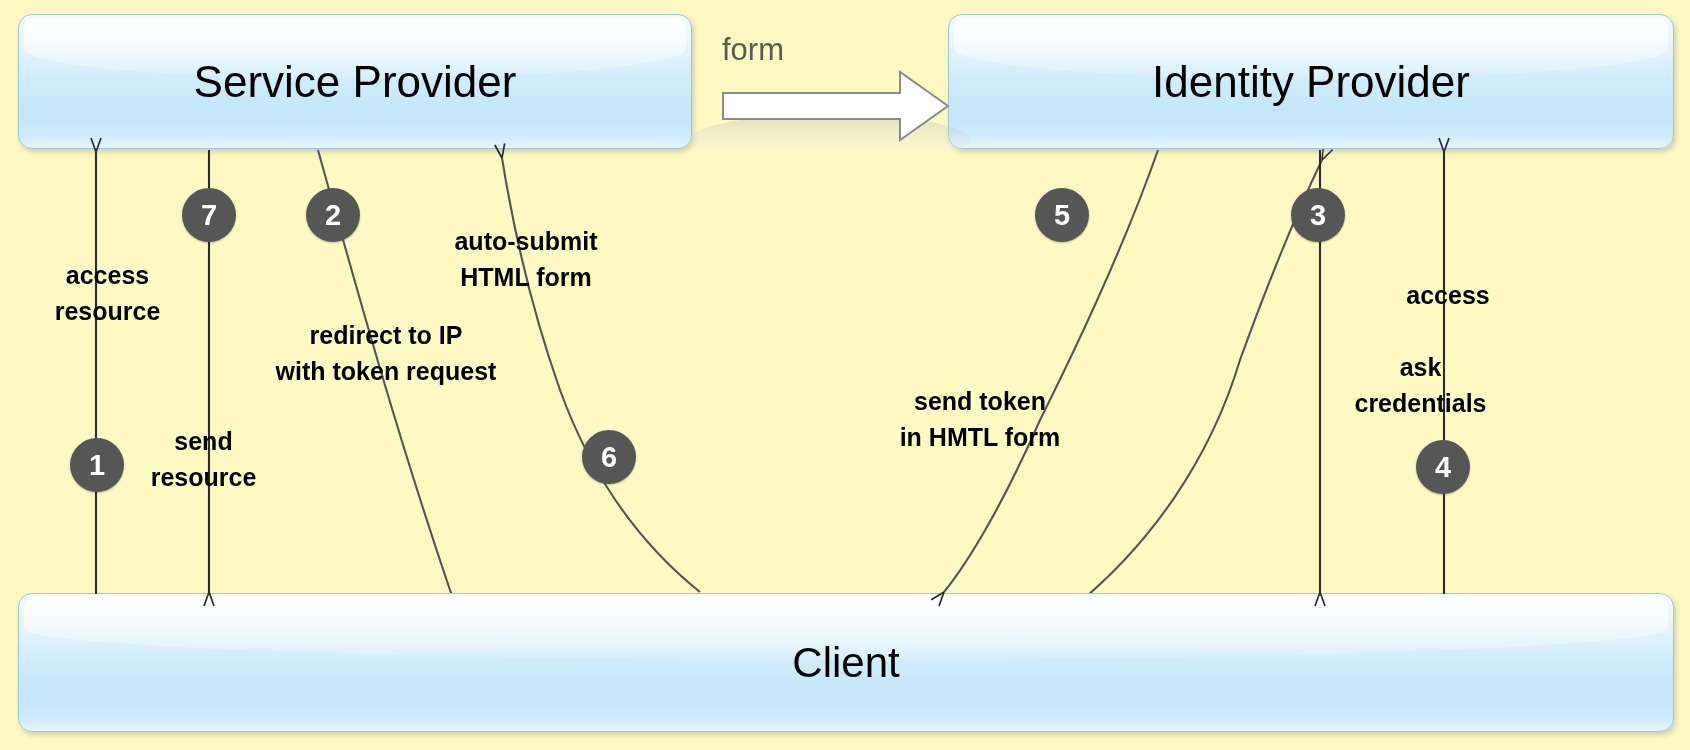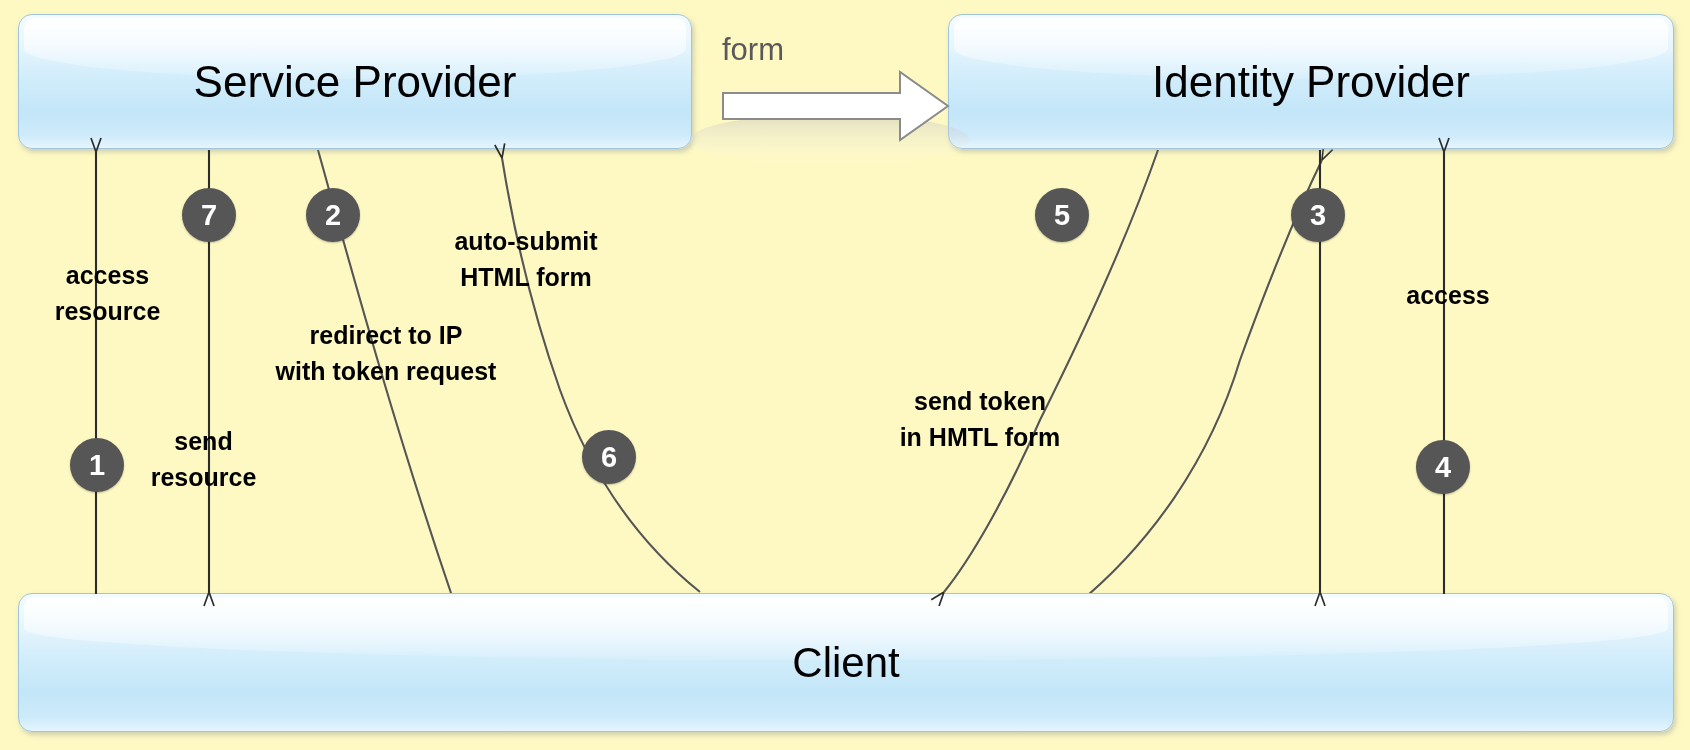--- a/index.html
+++ b/index.html
@@ -176,20 +176,22 @@
 
   <div class="edge-label" style="left:428px; top:224px; width:196px;">auto-submit
 HTML form</div>
 
   <div class="edge-label" style="left:255px; top:318px; width:262px;">redirect to IP
 with token request</div>
 
   <div class="edge-label" style="left:880px; top:384px; width:200px;">send token
 in HMTL form</div>
 
+  <div class="edge-label" style="left:1293px; top:350px; width:255px;">ask
+credentials</div>
 
   <div class="edge-label" style="left:1368px; top:278px; width:160px;">access</div>
 
   <div class="step-badge" style="left:70px; top:438px;">
     <span>1</span>
   </div>
   <div class="step-badge" style="left:306px; top:188px;">
     <span>2</span>
   </div>
   <div class="step-badge" style="left:1291px; top:188px;">

